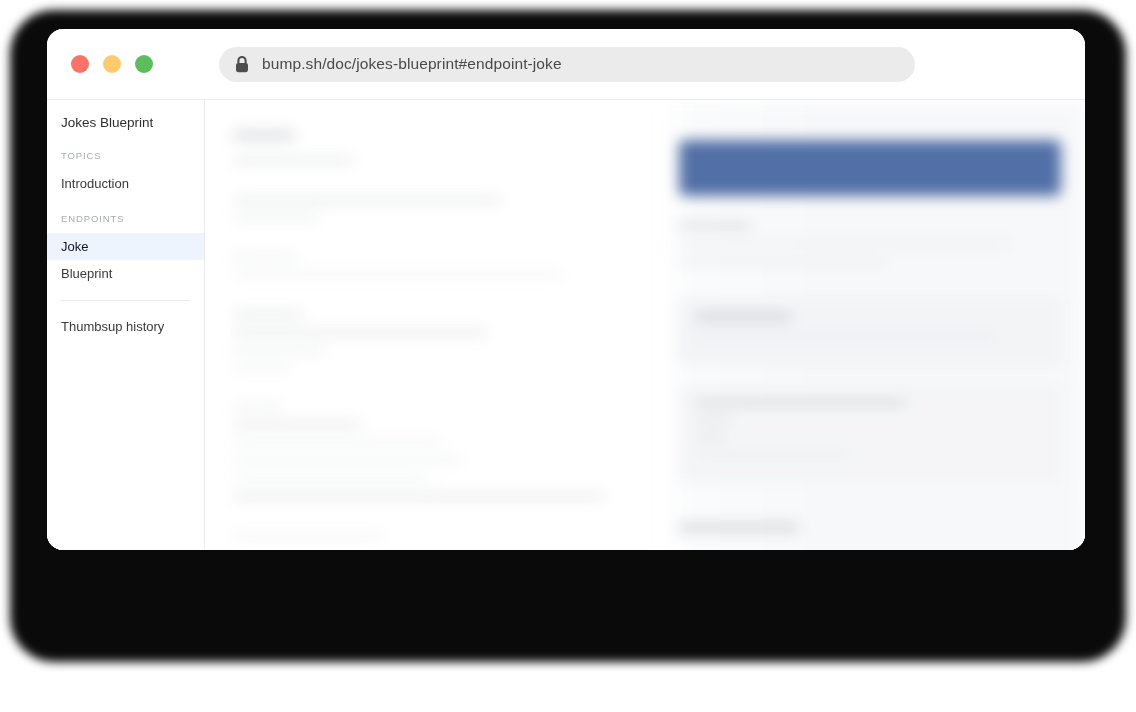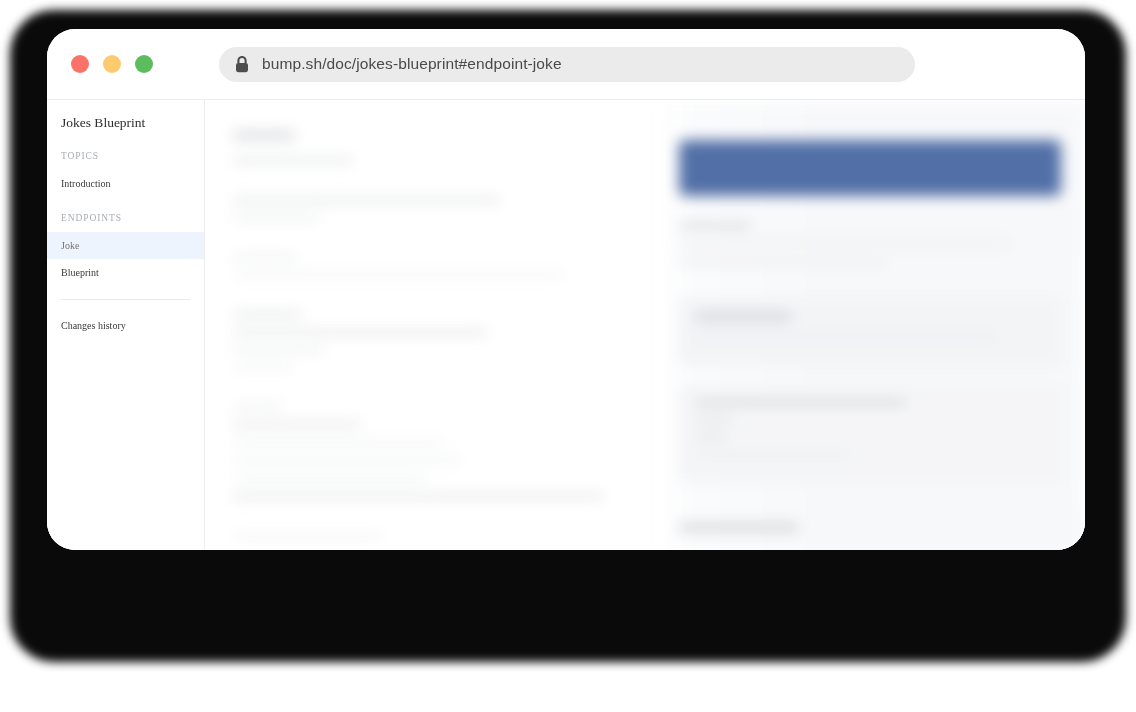--- a/index.html
+++ b/index.html
@@ -52,21 +52,21 @@
   }
 
   
   #browser-window {
     position: absolute;
     left: 47px;
     top: 29px;
     width: 1038px;
     height: 521px;
     background: #ffffff;
-    border-radius: 28px;
+    border-radius: 16px;
     overflow: hidden;
   }
 
   
   .titlebar {
     position: relative;
     height: 71px;
     background: #ffffff;
     border-bottom: 1px solid #ececec;
     display: flex;
@@ -100,21 +100,20 @@
     color: #4a4a4a;
     letter-spacing: .1px;
     white-space: nowrap;
   }
 
   
   .window-body {
     display: flex;
     height: 556px;
     background: #ffffff;
-    font-family: Liberation Serif, serif;
   }
 
   
   .sidebar {
     width: 158px;
     flex: 0 0 158px;
     border-right: 1px solid #ededed;
     padding-top: 15px;
     background: #ffffff;
   }
@@ -126,29 +125,29 @@
     white-space: nowrap;
   }
   .nav-section-label {
     font-size: 9.5px;
     letter-spacing: .9px;
     color: #a8acb3;
     padding: 0 14px;
     margin-bottom: 9px;
   }
   .nav-item {
-    font-size: 10px;
+    font-size: 13px;
     color: #3a3a3a;
     padding: 5px 14px;
     line-height: 17px;
     white-space: nowrap;
   }
   .nav-item.active {
     background: #eef4fd;
-    color: #737373;
+    color: #0f172a;
   }
   .nav-gap { height: 16px; }
   .nav-divider {
     height: 1px;
     background: #e9e9e9;
     margin: 13px 14px 12px 14px;
   }
 
   
   .content-area {
@@ -246,21 +245,21 @@
         <div class="nav-item">Introduction</div>
 
         <div class="nav-gap"></div>
 
         <div class="nav-section-label">ENDPOINTS</div>
         <div class="nav-item active">Joke</div>
         <div class="nav-item">Blueprint</div>
 
         <div class="nav-divider"></div>
 
-        <div class="nav-item">Changes history</div>
+        <div class="nav-item">Thumbsup history</div>
       </nav>
 
       <main class="content-area">
 
         <section class="doc-pane">
           <div class="ln hd" style="width:62px"></div>
           <div class="ln" style="width:120px"></div>
           <div class="blk-gap"></div>
           <div class="ln" style="width:268px"></div>
           <div class="ln sm" style="width:86px"></div>

